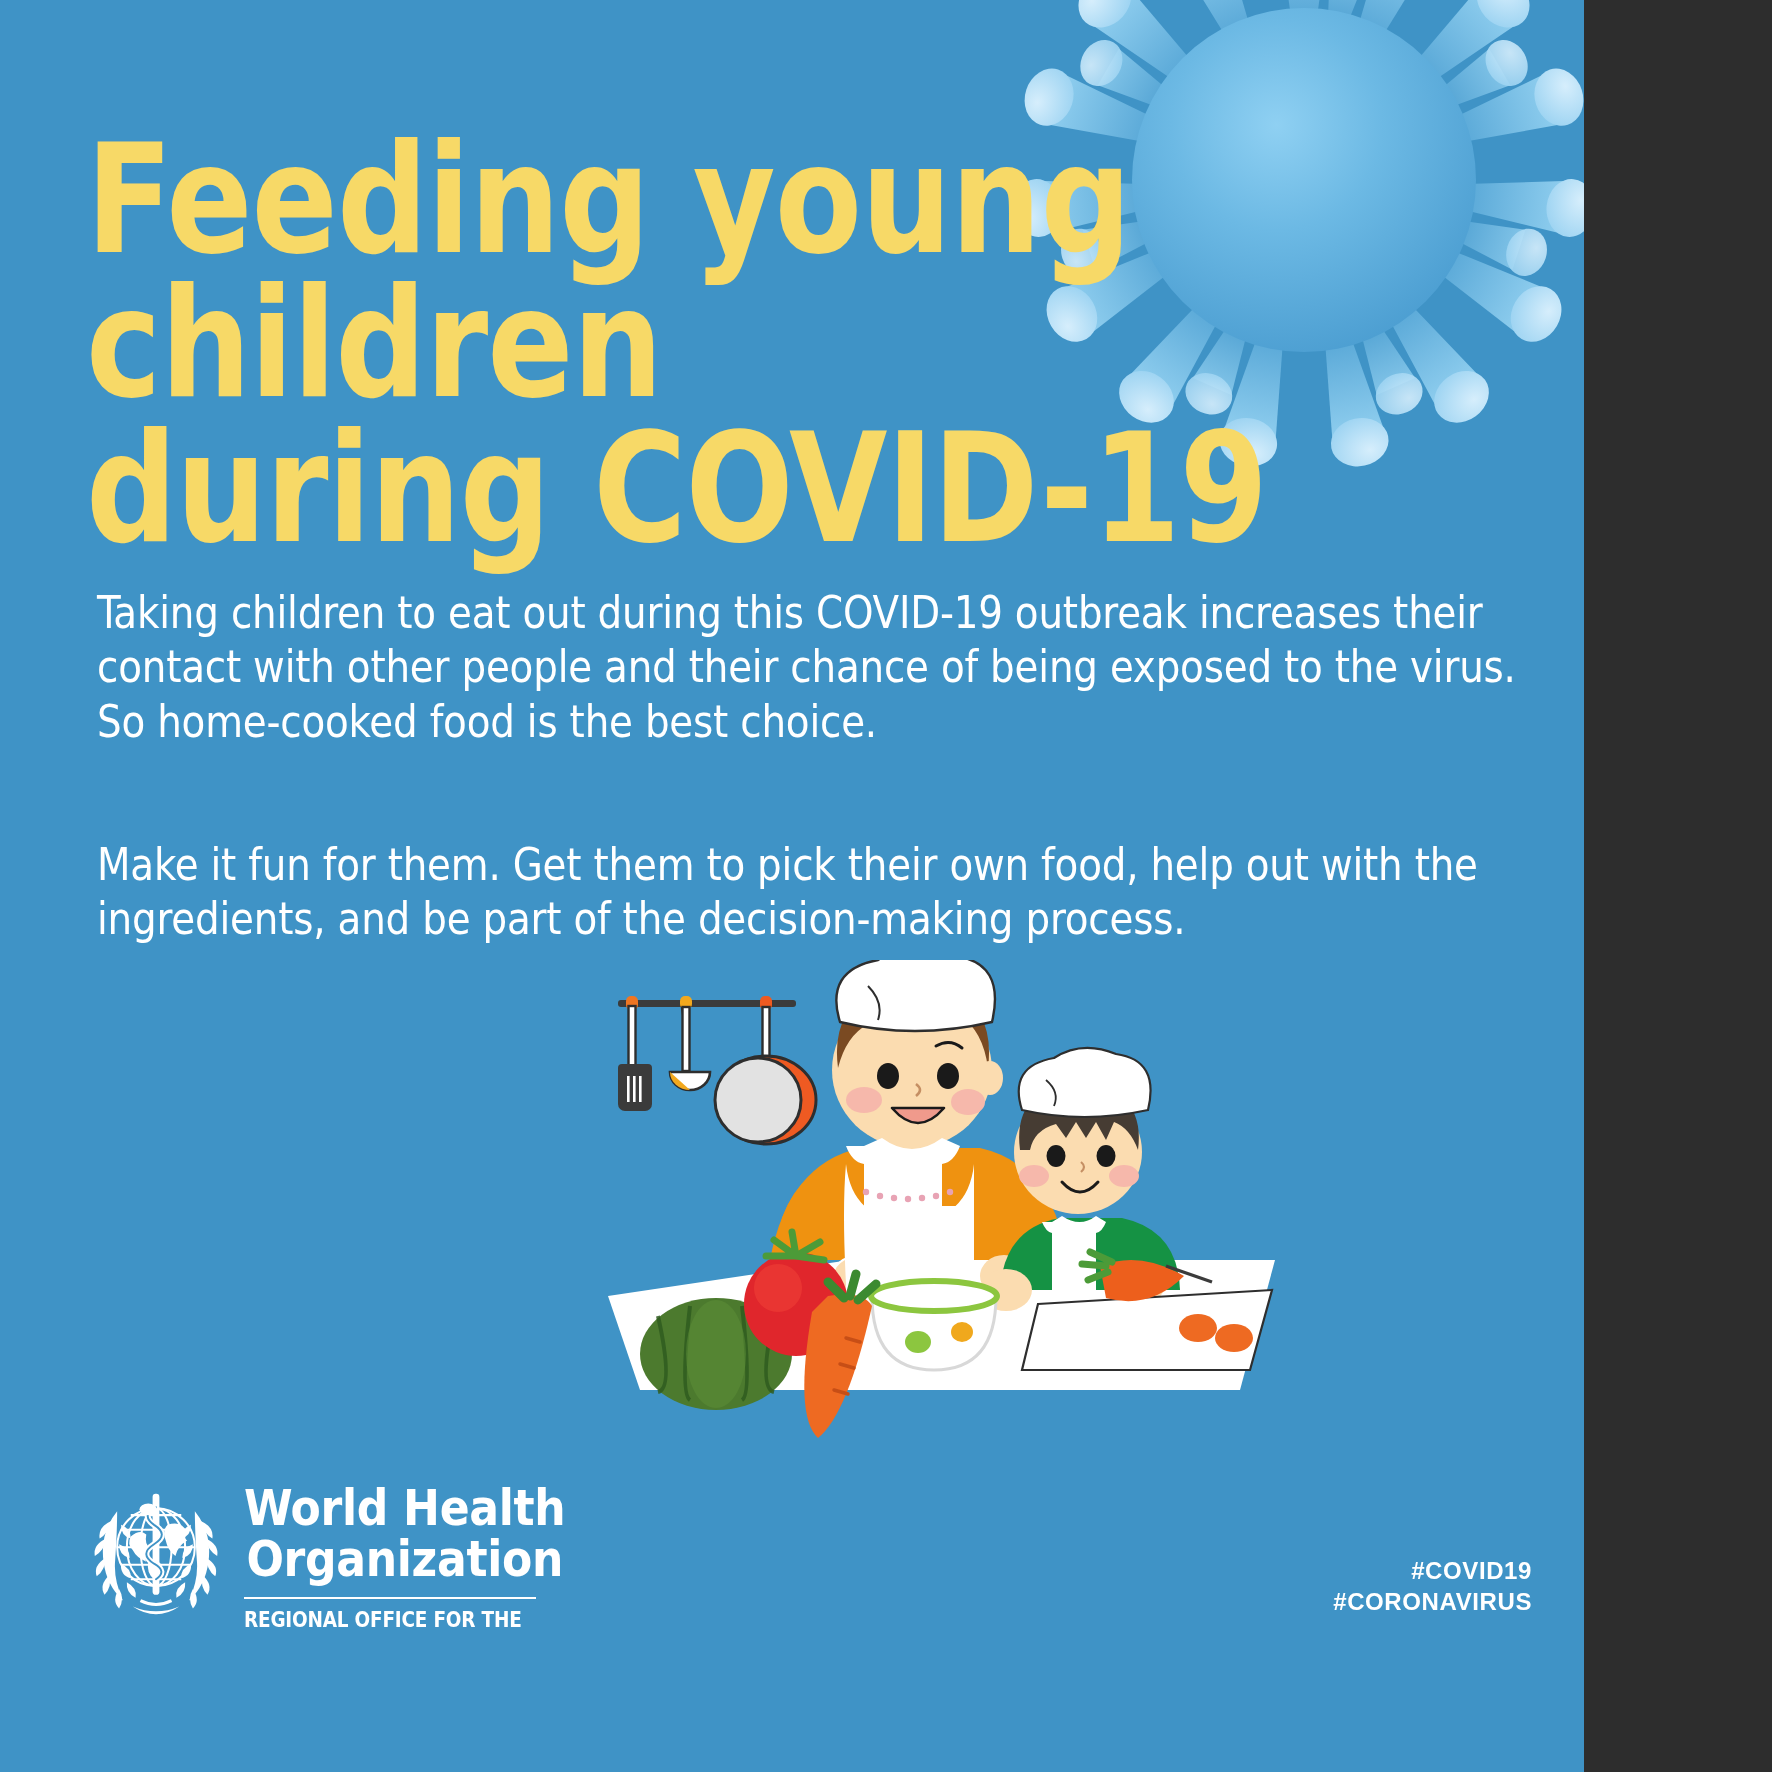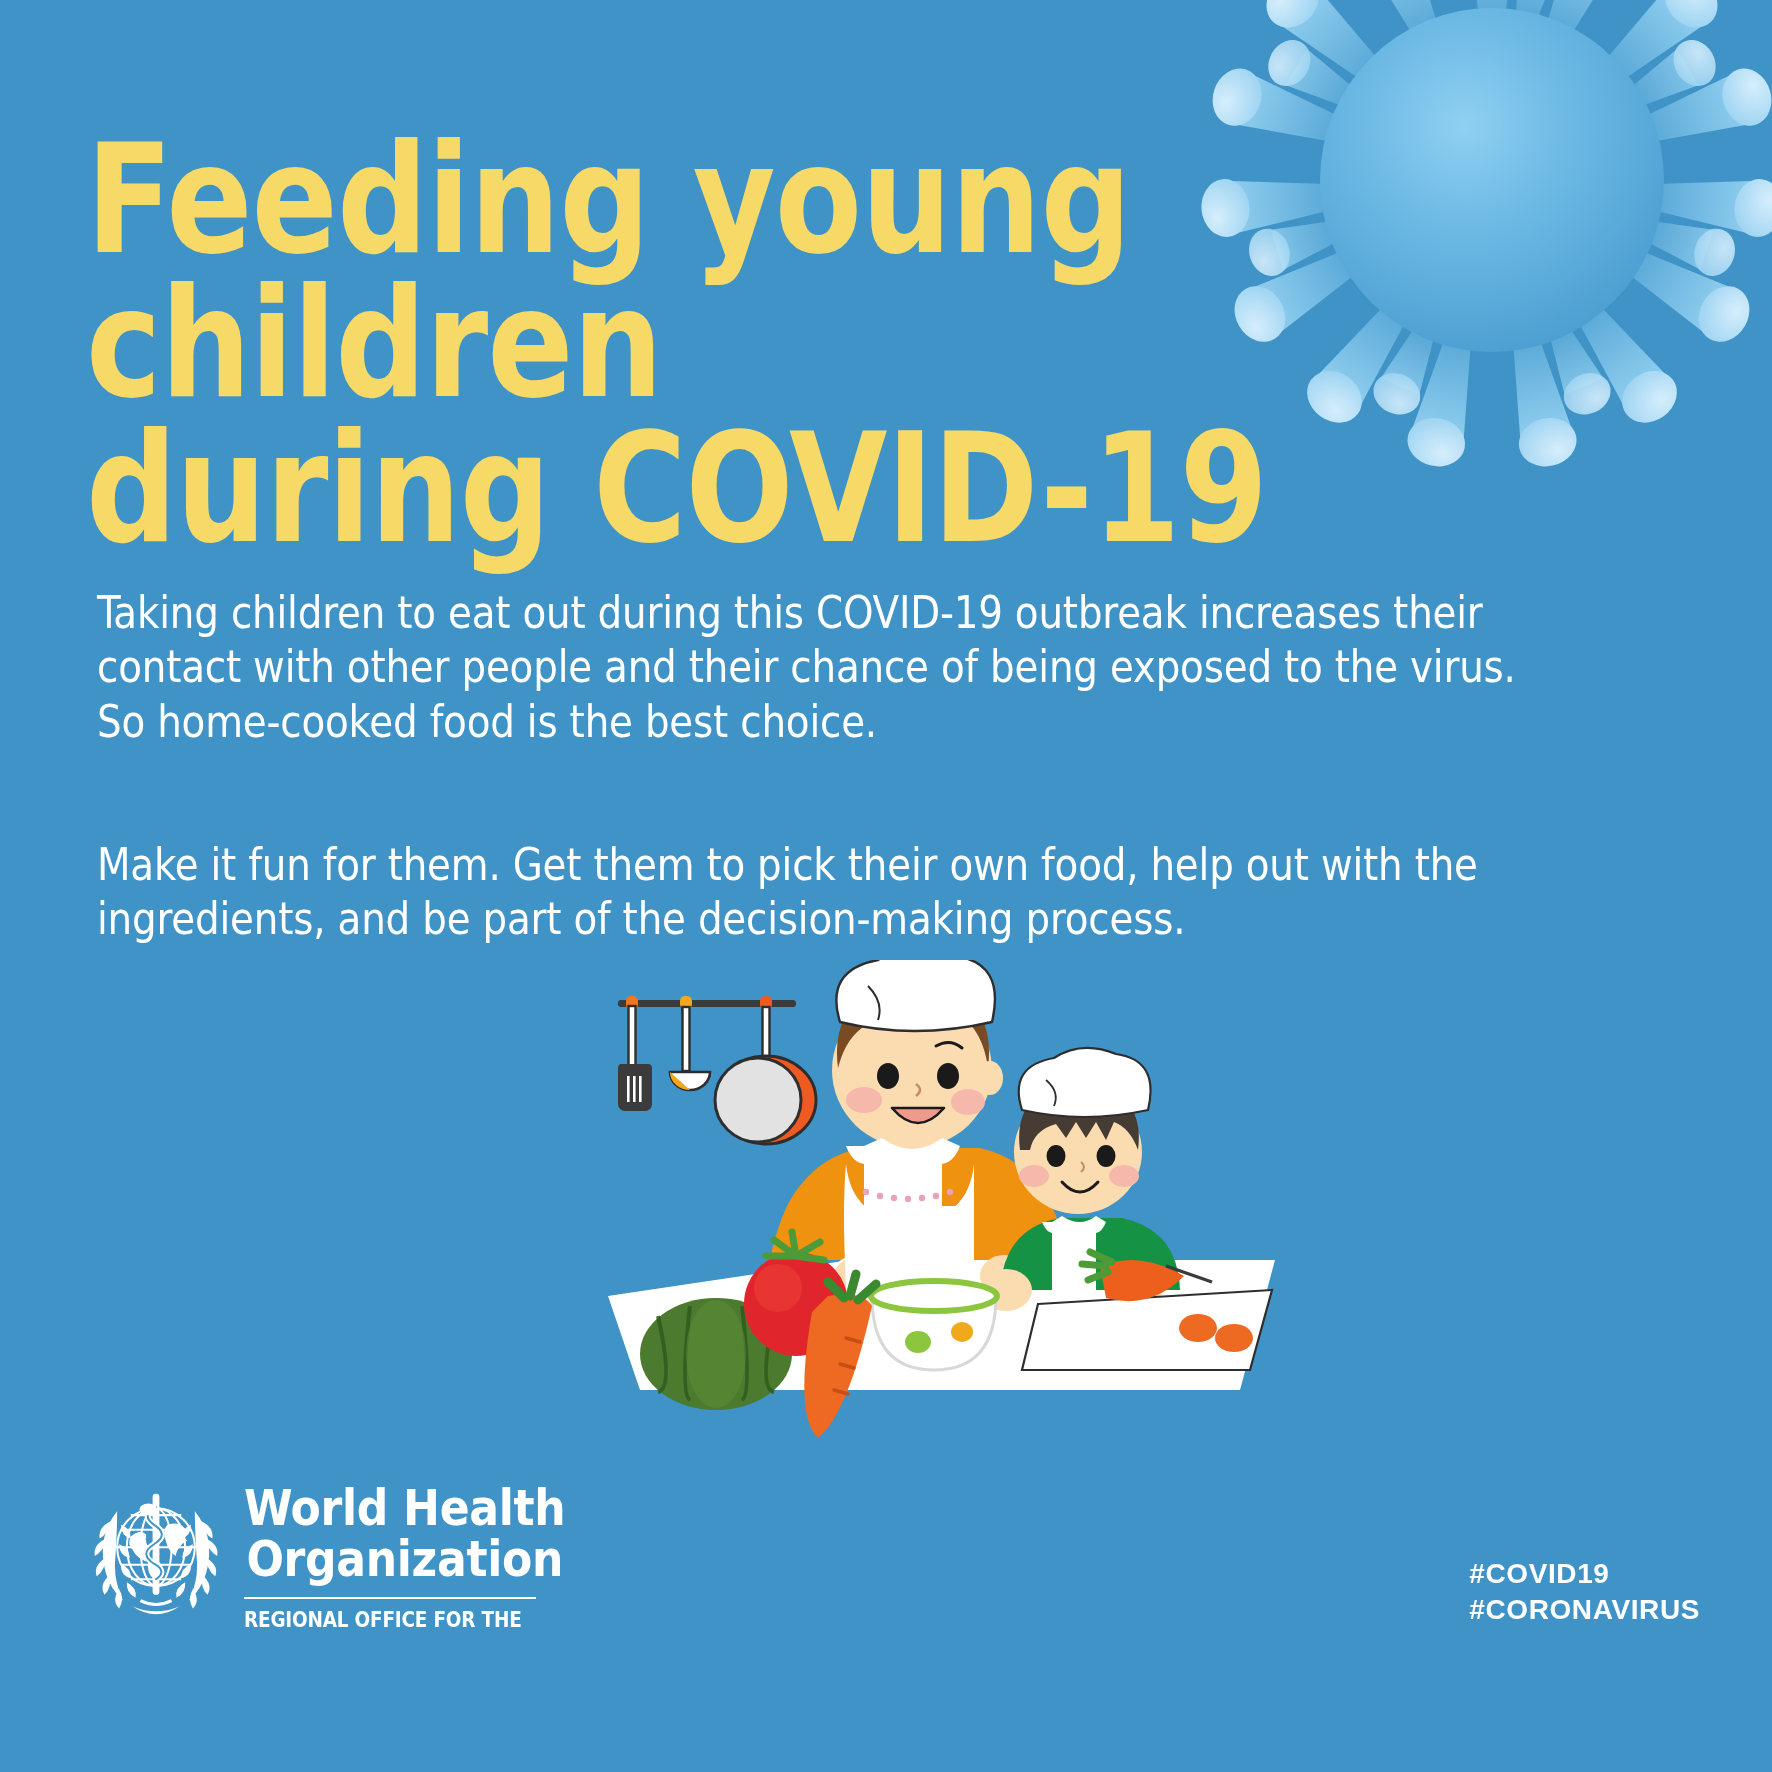--- a/index.html
+++ b/index.html
@@ -1,19 +1,19 @@
 <!DOCTYPE html>
 <html><head>
 <meta charset="utf-8">
 <style>
   * { margin:0; padding:0; box-sizing:border-box; }
   html,body { background:#2d2d2d; }
   .poster{
     position:relative;
-    width:1772px; height:1772px;
+    width:1584px; height:1772px;
     background:#3f93c6;
     overflow:hidden;
     font-family:"Liberation Sans", sans-serif;
   }
 
   
   .virus-wrap{
     position:absolute; right:-70px; top:-150px;
     width:700px; height:700px;
     pointer-events:none;
@@ -83,26 +83,26 @@
   .who-region-name{
     color:#fff;
     font-family:"DejaVu Sans Condensed","Liberation Sans Narrow","Liberation Sans",sans-serif;
     font-weight:bold;
     font-size:37px;
     letter-spacing:-0.4px;
   }
 
   
   .tags{
-    position:absolute; right:72px; top:1556px;
-    text-align:left;
+    position:absolute; right:52px; top:1556px;
+    text-align:right;
     color:#ffffff;
     font-family:"Liberation Sans", sans-serif;
     font-weight:bold;
-    font-size:28px;
+    font-size:24px;
     line-height:1.28;
     letter-spacing:0.6px;
     z-index:4;
   }
   .tags span{ display:block; }
 </style>
 </head>
 <body>
 
 <div class="poster">

